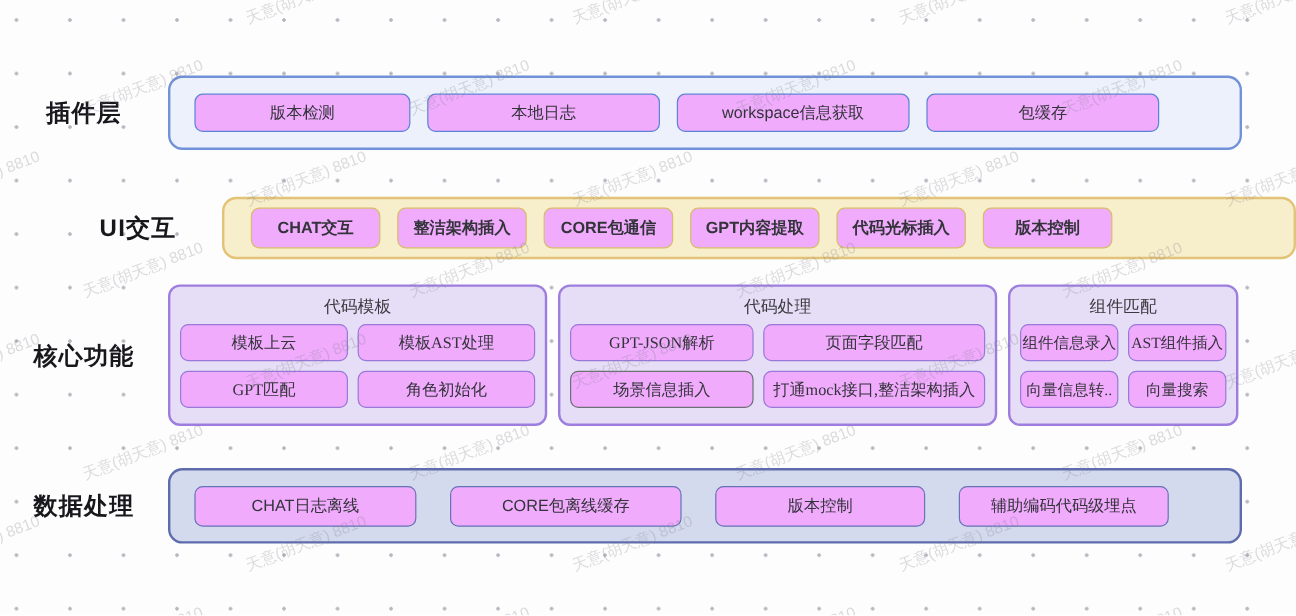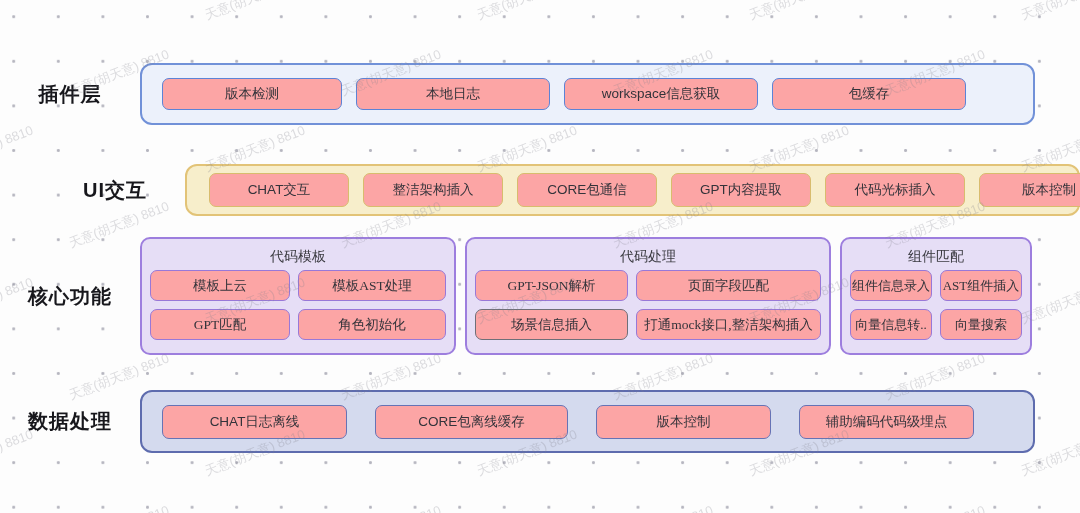--- a/index.html
+++ b/index.html
@@ -15,35 +15,35 @@
     font-family: "Liberation Sans", sans-serif;
   }
   .row { position: absolute; left: 0; width: 1080px; display: flex; align-items: stretch; }
   .row-label {
     width: 140px; flex: 0 0 140px;
     display: flex; align-items: center; justify-content: center;
     font-size: 20px; font-weight: 600; color: #17171c; letter-spacing: 1px;
   }
   .layer { box-sizing: border-box; border-radius: 12px; display: flex; align-items: center; }
   .node {
-    box-sizing: border-box; background: #fca5a5; border-radius: 7px;
+    box-sizing: border-box; background: #f0abfc; border-radius: 7px;
     display: flex; align-items: center; justify-content: center;
     font-size: 13.5px; color: #33333a; flex: 0 0 auto; white-space: nowrap;
   }
 
   
   .row-plugin { top: 63px; }
   .layer-blue { width: 895px; height: 62px; background: #ecf1fb; border: 2px solid #7191d8; padding: 0 20px; gap: 14px; }
   .layer-blue .node { border: 1.5px solid #5c83d6; height: 32px; width: 194px; }
   .layer-blue .node:nth-child(1) { width: 180px; }
 
   
   .row-ui { top: 164px; justify-content: flex-end; }
   .layer-yellow { width: 895px; height: 52px; background: #f7eecb; border: 2px solid #e2c377; padding: 0 22px; gap: 14px; }
-  .layer-yellow .node { border: 1.5px solid #d8bc6d; height: 34px; width: 140px; }
+  .layer-yellow .node { border: 1.5px solid #d8bc6d; height: 34px; width: 108px; font-weight: bold; }
 
   
   .row-core { top: 237px; }
   .core-wrap { width: 895px; display: flex; gap: 9px; align-items: stretch; font-family: Liberation Serif, serif; }
   .group {
     box-sizing: border-box; height: 118px; border-radius: 10px;
     background: #e6def6; border: 2px solid #9d7ede; padding: 7px 8px 0;
   }
   .group-title { height: 24px; line-height: 22px; text-align: center; font-size: 14px; color: #3a3a40; }
   .group-grid { display: grid; gap: 8px; }

